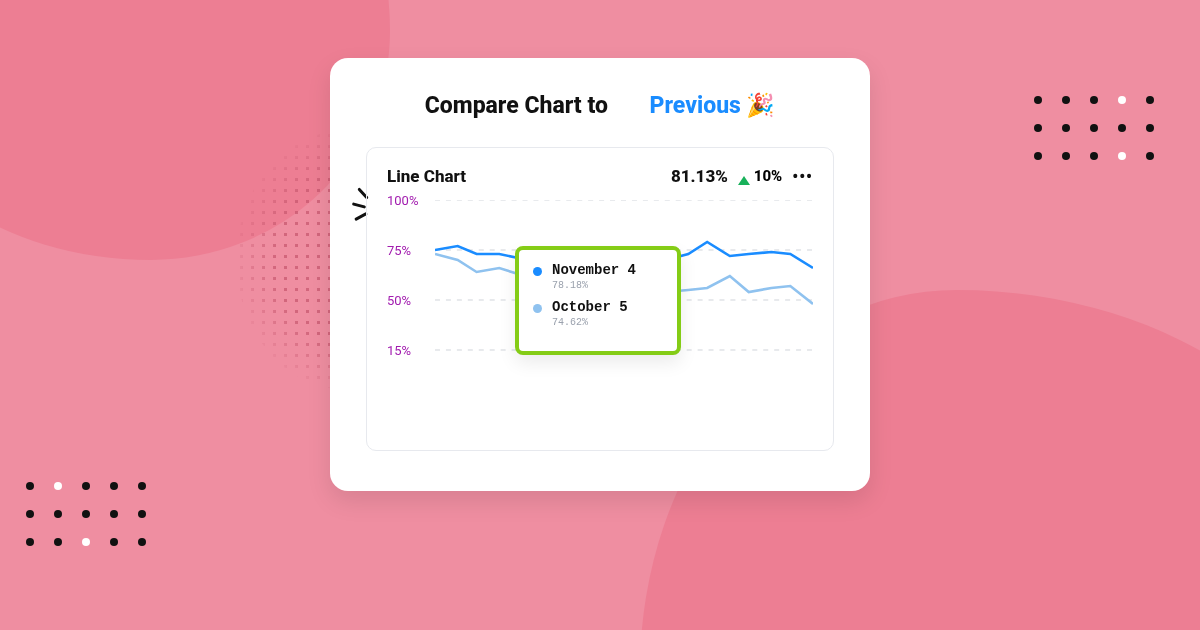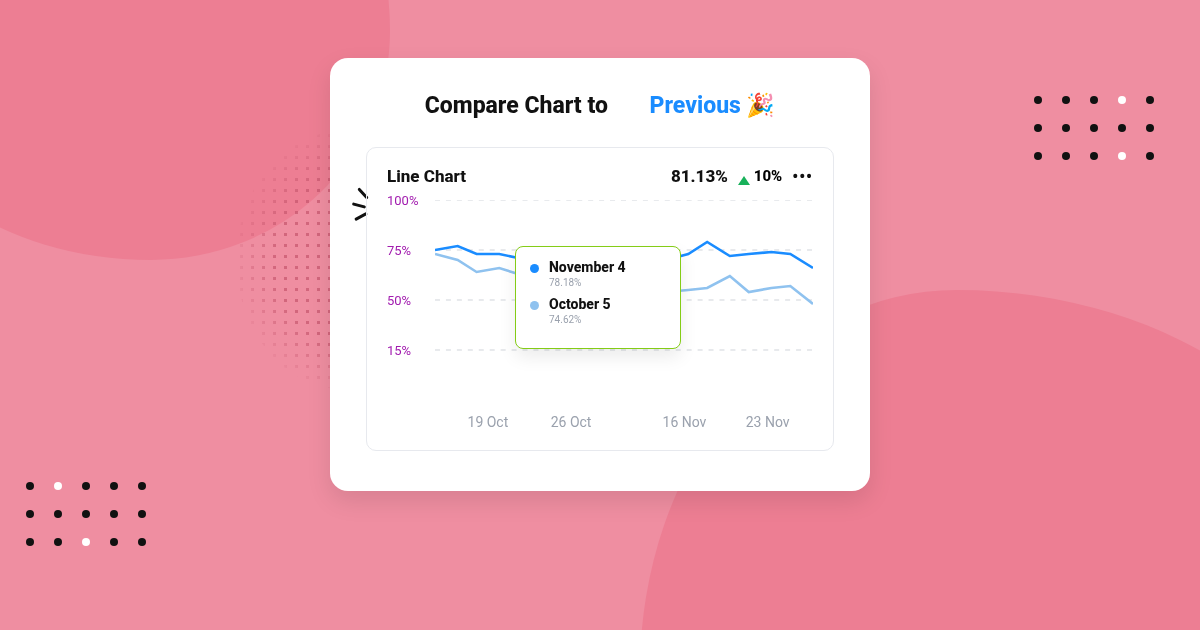--- a/index.html
+++ b/index.html
@@ -95,25 +95,26 @@
   .pt { fill:#fff; stroke-width:2.4; }
   .pt.s1s { stroke:#1a8cff; }
   .pt.s2s { stroke:#8fc2ef; }
   .xaxis { position:absolute; left:48px; right:0; bottom:0; height:22px; }
   .xlabel { position:absolute; bottom:0; font-size:14px; color:#9aa1ad; transform:translateX(-50%); white-space:nowrap;}
 
   
   .tooltip {
     position:absolute;
     left: 80px; top: 46px;
-    background:#fff; border:1px solid #84cc16; border-radius:8px;
+    background:#fff; border:4px solid #84cc16; border-radius:8px;
     box-shadow: 0 8px 18px rgba(0,0,0,.08);
     padding: 12px 14px;
     width: 166px;
     z-index: 5;
+    font-family: Liberation Mono, monospace;
   }
   .tt-row { display:flex; align-items:flex-start; gap:10px; margin-bottom:8px;}
   .tt-row:last-child{margin-bottom:11px;}
   .dot { width:9px; height:9px; border-radius:50%; margin-top:5px; flex:none;}
   .dot.c1{ background:#1a8cff;} .dot.c2{ background:#8fc2ef;}
   .tt-label { font-weight:800; font-size:14px; color:#111;}
   .tt-val { font-size:10px; color:#9aa1ad; margin-top:2px;}
 </style>
 </head>
 <body>
@@ -212,21 +213,15 @@
           </div>
           <div class="tt-row">
             <span class="dot c2"></span>
             <div>
               <div class="tt-label">October 5</div>
               <div class="tt-val">74.62%</div>
             </div>
           </div>
         </div>
       </div>
-      <div class="xaxis">
-          <div class="xlabel" style="left: 14%;">19 Oct</div>
-          <div class="xlabel" style="left: 36%;">26 Oct</div>
-          <div class="xlabel" style="left: 66%;">16 Nov</div>
-          <div class="xlabel" style="left: 88%;">23 Nov</div>
-        </div>
     </div>
   </div>
 </div>
 
 </body></html>

